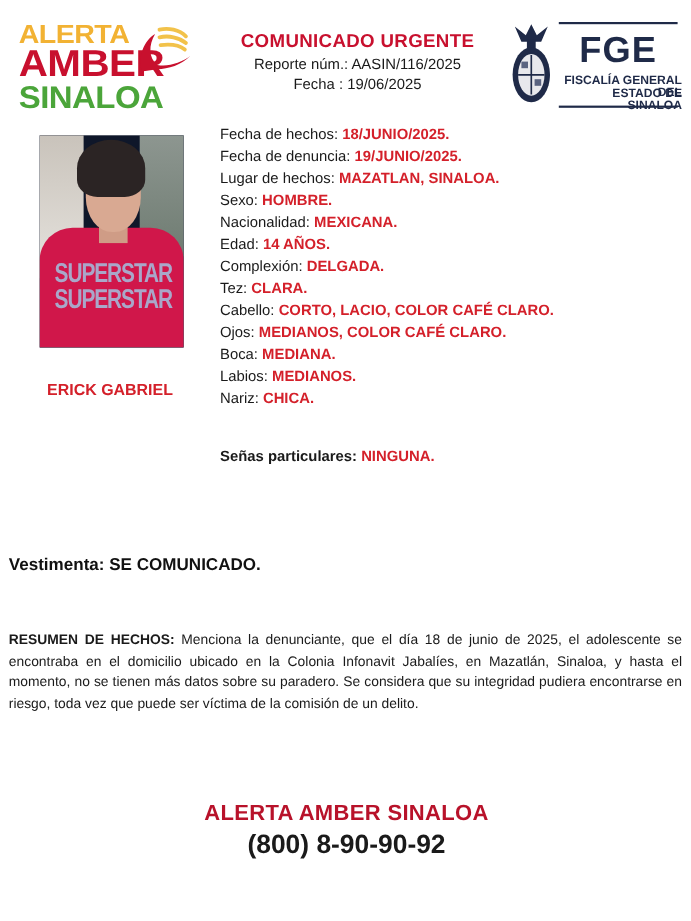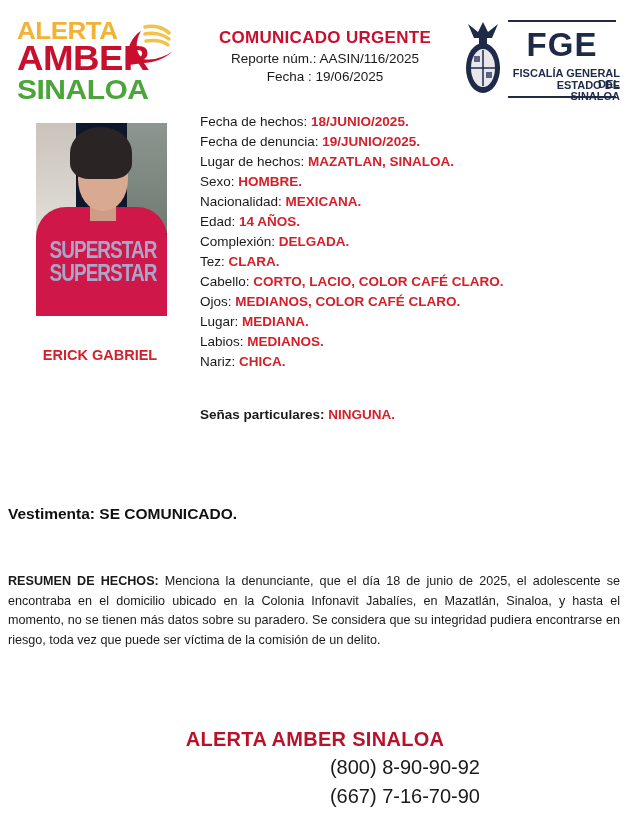--- a/index.html
+++ b/index.html
@@ -55,21 +55,21 @@
   
   .vest { position:absolute; left:8px; top:505px; font-size:15.5px; font-weight:bold; color:#111; white-space:nowrap; }
 
   
   .resumen { position:absolute; left:8px; top:572px; width:612px; font-size:12.6px; line-height:19.5px; text-align:justify; color:#1a1a1a; }
   .resumen .k { font-weight:bold; }
 
   
   .foot { position:absolute; left:150px; top:725px; width:330px; text-align:center; }
   .foot .t { font-size:20px; font-weight:bold; color:#b8122a; letter-spacing:0.3px; line-height:28px; }
-  .foot .ph { font-size:20px; font-weight:normal; color:#1a1a1a; line-height:29px;text-align:right; }
+  .foot .ph { font-size:24px; font-weight:bold; color:#1a1a1a; line-height:29px; }
 </style>
 </head>
 <body>
 
 <div class="amber-logo">
   <span class="w w1">ALERTA</span>
   <span class="w w2">AMBER</span>
   <span class="w w3">SINALOA</span>
   <svg class="swoosh" viewBox="0 0 52 44">
     <path d="M6 44 C2 30 8 16 18 10 C12 20 12 32 20 38 C30 40 42 36 50 30 C42 38 30 42 20 42 Z" fill="#c8102e"></path>
@@ -122,32 +122,31 @@
   <div class="row"><span>Fecha de hechos: </span><span class="v">18/JUNIO/2025.</span></div>
   <div class="row"><span>Fecha de denuncia: </span><span class="v">19/JUNIO/2025.</span></div>
   <div class="row"><span>Lugar de hechos: </span><span class="v">MAZATLAN, SINALOA.</span></div>
   <div class="row"><span>Sexo: </span><span class="v">HOMBRE.</span></div>
   <div class="row"><span>Nacionalidad: </span><span class="v">MEXICANA.</span></div>
   <div class="row"><span>Edad: </span><span class="v">14 AÑOS.</span></div>
   <div class="row"><span>Complexión: </span><span class="v">DELGADA.</span></div>
   <div class="row"><span>Tez: </span><span class="v">CLARA.</span></div>
   <div class="row"><span>Cabello: </span><span class="v">CORTO, LACIO, COLOR CAFÉ CLARO.</span></div>
   <div class="row"><span>Ojos: </span><span class="v">MEDIANOS, COLOR CAFÉ CLARO.</span></div>
-  <div class="row"><span>Lugar: </span><span class="v">MEDIANA.</span></div>
+  <div class="row"><span>Boca: </span><span class="v">MEDIANA.</span></div>
   <div class="row"><span>Labios: </span><span class="v">MEDIANOS.</span></div>
   <div class="row"><span>Nariz: </span><span class="v">CHICA.</span></div>
 </div>
 
 <div class="senas">
   <span class="k">Señas particulares: </span><span class="v">NINGUNA.</span>
 </div>
 
 <div class="vest">Vestimenta: SE COMUNICADO.</div>
 
 <div class="resumen">
   <span class="k">RESUMEN DE HECHOS:</span><span> Menciona la denunciante, que el día 18 de junio de 2025, el adolescente se encontraba en el domicilio ubicado en la Colonia Infonavit Jabalíes, en Mazatlán, Sinaloa, y hasta el momento, no se tienen más datos sobre su paradero. Se considera que su integridad pudiera encontrarse en riesgo, toda vez que puede ser víctima de la comisión de un delito.</span>
 </div>
 
 <div class="foot">
   <div class="t">ALERTA AMBER SINALOA</div>
   <div class="ph">(800) 8-90-90-92</div>
-  <div class="ph">(667) 7-16-70-90</div>
 </div>
 
 </body></html>

